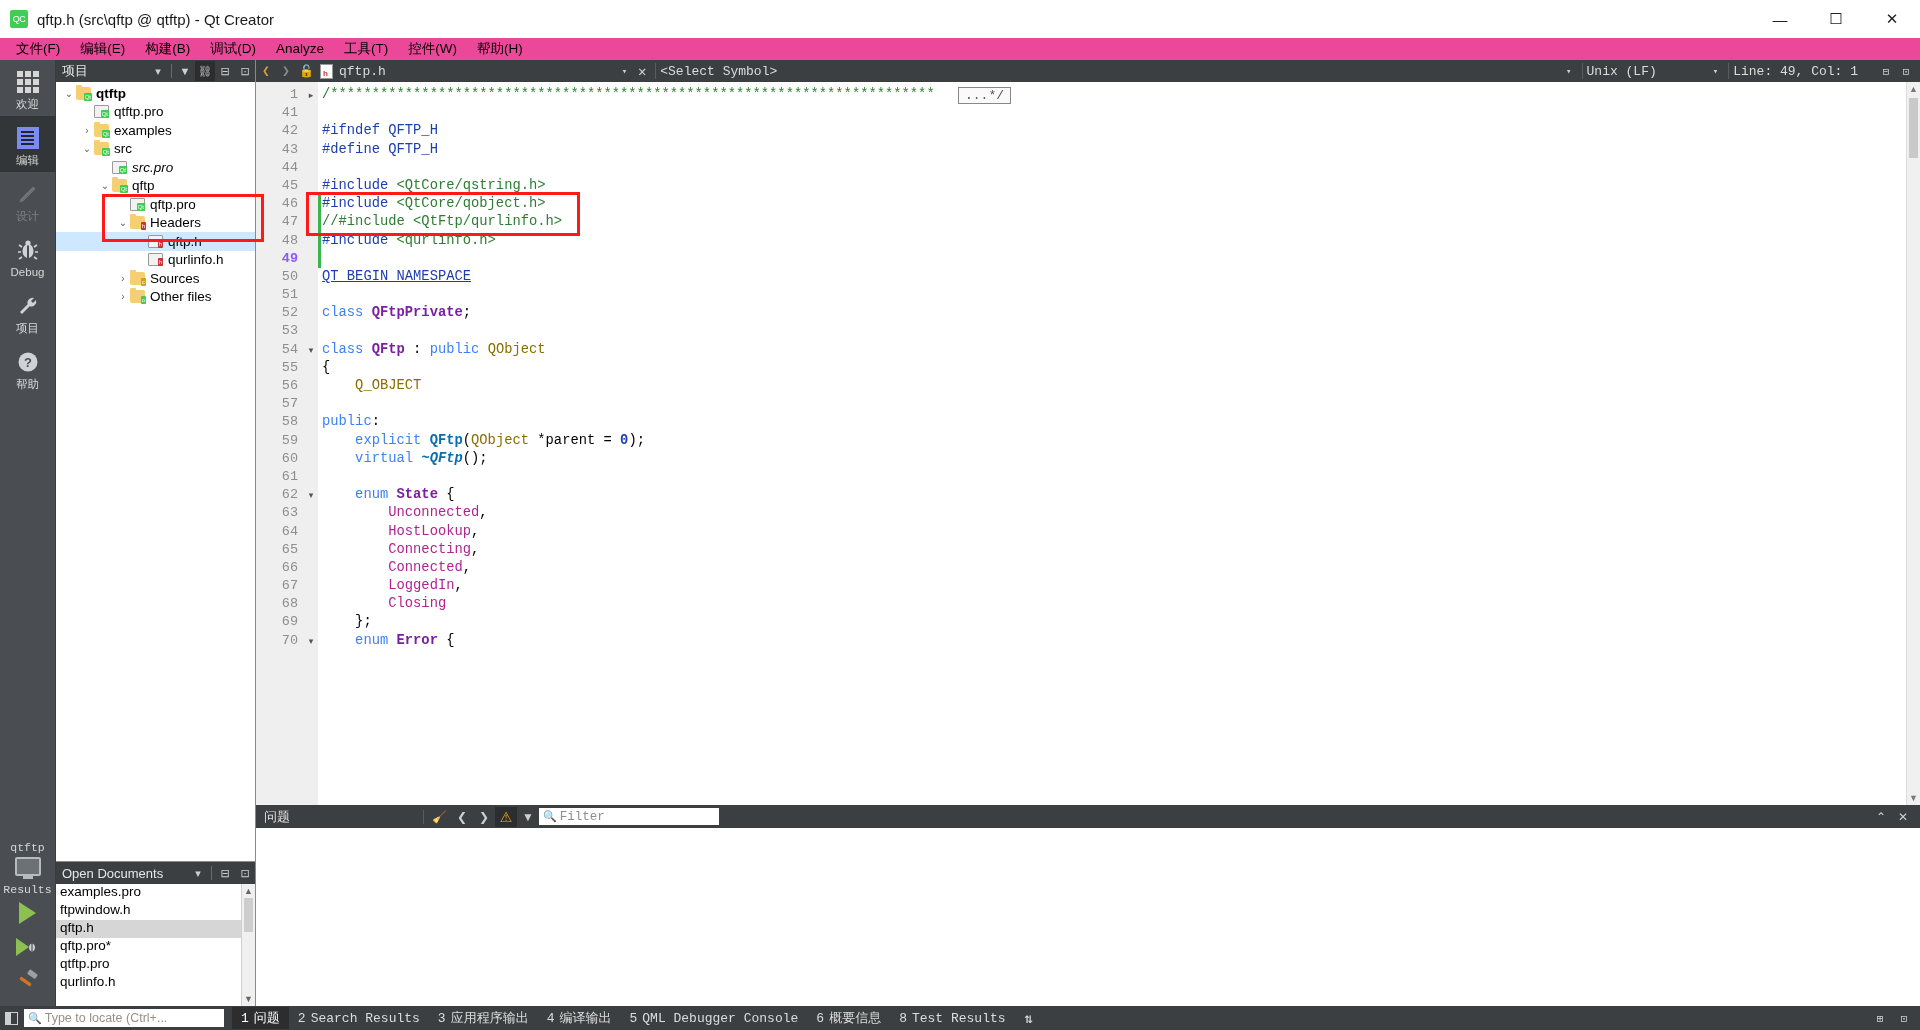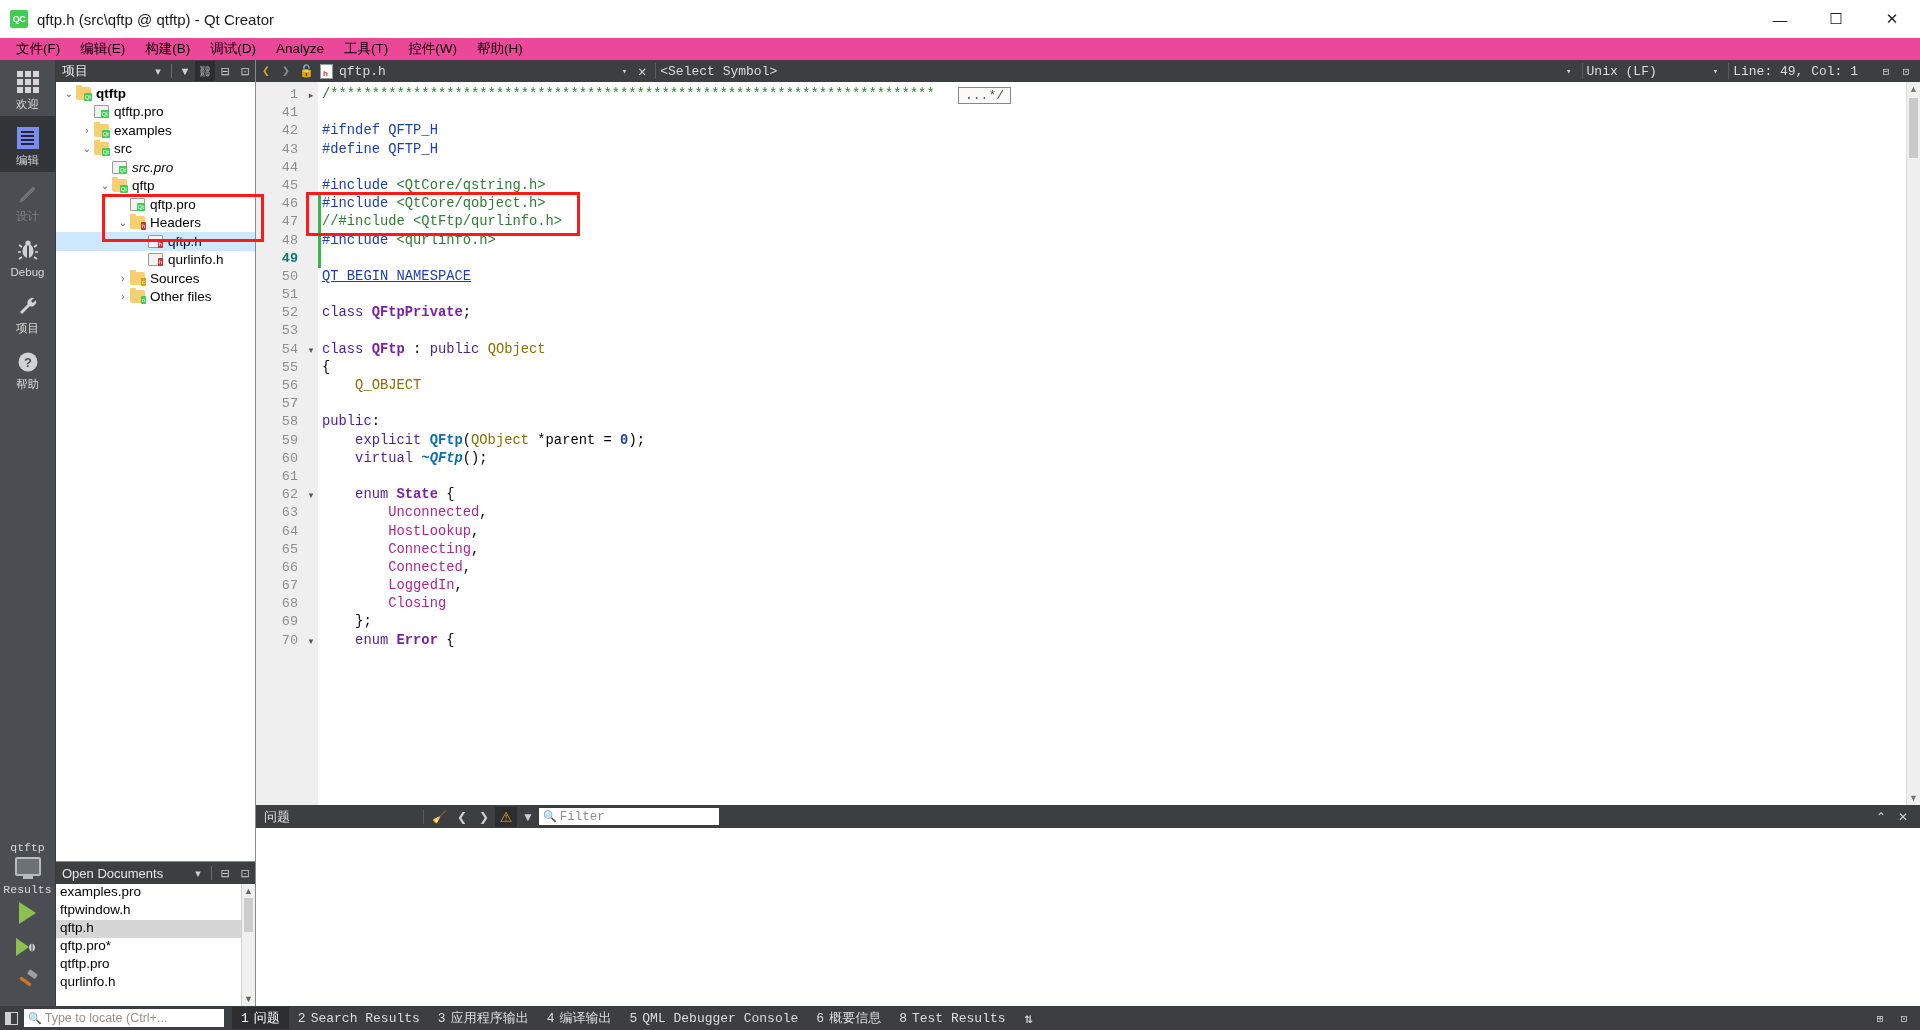--- a/index.html
+++ b/index.html
@@ -14,21 +14,21 @@
   
   .titlebar {
     height: 38px; background: #ffffff; display: flex; align-items: center;
     flex: 0 0 38px; border-bottom: 0px solid #e5e5e5;
   }
   .title-icon {
     width: 18px; height: 18px; margin-left: 10px; margin-right: 9px;
     background: #41cd52; border-radius: 2px; position: relative;
     display:flex; align-items:center; justify-content:center;
   }
-  .title-icon span { color:#fff; font-size:9px; font-weight:bold; font-family:"Liberation Sans", sans-serif; letter-spacing:-0.5px;}
+  .title-icon span { color:#fff; font-size:9px; font-weight:normal; font-family:"Liberation Sans", sans-serif; letter-spacing:-0.5px;}
   .title-text { font-size: 15px; color: #1a1a1a; font-family: "Liberation Sans", sans-serif; }
   .win-controls { margin-left: auto; display: flex; height: 38px; }
   .win-btn {
     width: 56px; height: 38px; display: flex; align-items: center; justify-content: center;
     font-size: 15px; color: #222; cursor: default;
   }
 
   
   .menubar {
     height: 22px; background: #ec4899; display: flex; align-items: center;
@@ -134,33 +134,33 @@
   .vsep { width:1px; height:16px; background:#5a5d60; margin:0 4px; }
   .spacer-grow { flex: 1 1 auto; }
 
   .editor-wrap { flex: 1 1 auto; display:flex; min-height:0; position: relative; background:#fff; }
   .gutter {
     width: 48px; flex: 0 0 48px; background:#efefef; text-align:right;
     font-family: "Liberation Mono", monospace; font-size: 13.5px; color: #8e8e8e;
     padding-top: 4px;
   }
   .gutter .ln { height: 18.2px; line-height:18.2px; padding-right: 6px; position: relative;}
-  .gutter .ln.cur { color:#0f766e; font-weight:bold;font-family:Liberation Mono, monospace; }
+  .gutter .ln.cur { color:#8b5cf6; font-weight:bold;font-family:Liberation Mono, monospace; }
   .fold { width: 14px; flex:0 0 14px; background:#efefef; padding-top:4px; position:relative;}
   .fold .fm { height:18.2px; line-height:18.2px; text-align:center; font-size:9px; color:#555;}
   .codearea {
     flex: 1 1 auto; position: relative; overflow:hidden; padding-top:4px;
     font-family: "Liberation Mono", monospace; font-size: 13.8px; color:#000;
     background:#fff;
   }
   .cline { height: 18.2px; line-height: 18.2px; white-space: pre; padding-left: 4px; }
   .c-com { color: #2e7d32; }
   .c-pre { color: #1b3fae; }
   .c-str { color: #2e7d32; }
-  .c-kw  { color: #4c1d95; }
+  .c-kw  { color: #3b82f6; }
   .c-type{ color: #7b1fa2; font-weight: bold; }
   .c-type2{ color:#8a6d00; }
   .c-enum{ color:#b0248f; }
   .c-func{ color:#0b6ea8; font-weight:bold; }
   .c-dtor{ color:#0b6ea8; font-weight:bold; font-style:italic; }
   .c-num { color:#1b3fae; font-weight:bold;}
   .c-ns  { color:#1b3fae; text-decoration: underline; }
   .c-plain{ color:#000; }
   .changebar { position:absolute; left:0; top:0; width:3px; background:#39b54a; }
 

